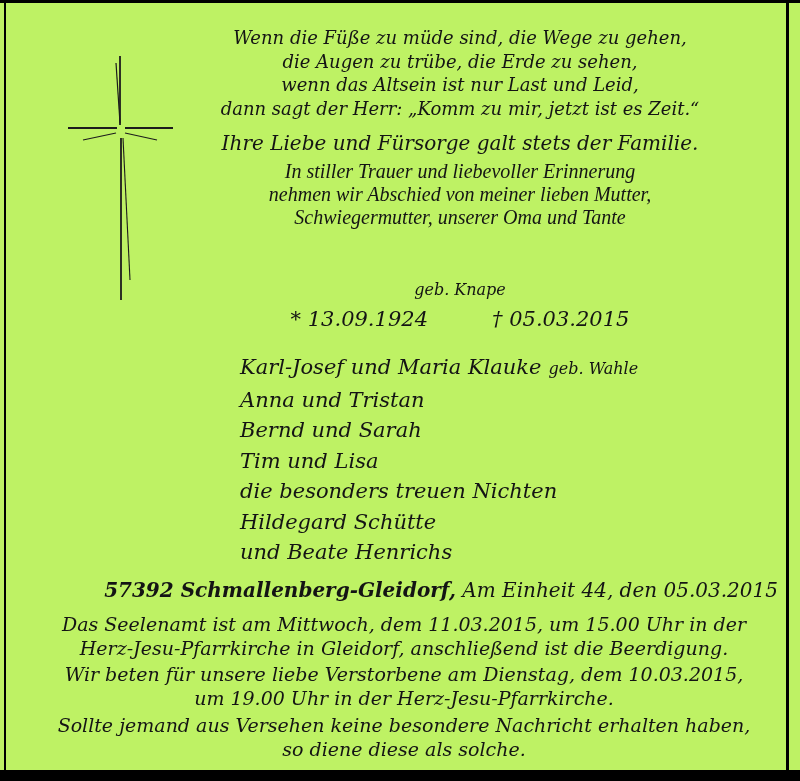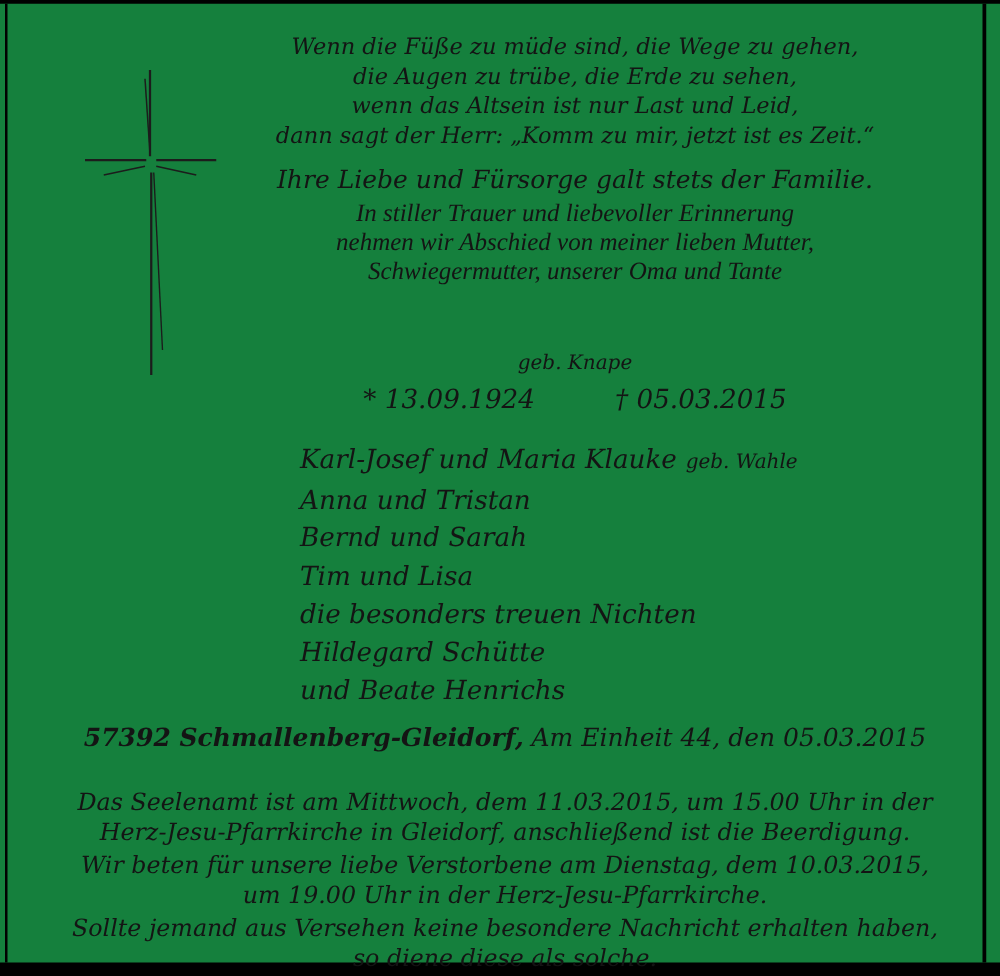--- a/index.html
+++ b/index.html
@@ -1,18 +1,18 @@
 <!DOCTYPE html>
 <html><head>
 <meta charset="utf-8">
 <style>
   html,body { margin:0; padding:0; background:#ffffff; }
   .page {
     position:relative; width:800px; height:781px; overflow:hidden;
-    background:#15803d; color:#141414;
+    background:#bef264; color:#141414;
     font-family:"DejaVu Serif","Liberation Serif",serif; font-style:italic;
   }
   .frame { position:absolute; background:#000; }
   .frame-top    { left:0; top:0; width:800px; height:3px; }
   .frame-bottom { left:0; top:770px; width:800px; height:11px; }
   .frame-left   { left:4px; top:3px; width:2px; height:767px; }
   .frame-right  { left:786px; top:3px; width:3px; height:767px; }
 
   .abs { position:absolute; }
   .center { text-align:center; }
@@ -24,24 +24,24 @@
   .tribute1 { top:131px; font-size:20px; line-height:24px; }
   .tribute2 { top:160px; font-size:20px; line-height:23px;font-family:Liberation Serif, serif; }
 
   .name { top:231px; font-size:43px; line-height:48px; font-weight:bold; letter-spacing:1px; }
   .maiden { top:280px; font-size:16px; }
   .dates { top:307px; font-size:21px; display:flex; justify-content:center; gap:64px; }
 
   .mourners { top:352px; left:240px; width:520px; font-size:21px; line-height:30.5px; }
   .mourners .suffix { font-size:16px; margin-left:7px; }
 
-  .address { top:578px; font-size:20px; }
+  .address { top:578px; font-size:20px;text-align:right; }
   .address .city { font-weight:bold; }
 
-  .notice { font-size:19px; line-height:23.5px;margin-top:18px; }
+  .notice { font-size:19px; line-height:23.5px; }
   .notice1 { top:613px; }
   .notice2 { top:663px; }
   .notice3 { top:714px; }
 
   .line { display:block; }
   .cross-wrap { position:absolute; left:55px; top:48px; width:130px; height:262px; }
   svg line { stroke:#1c1c1c; }
 </style>
 </head>
 <body>

